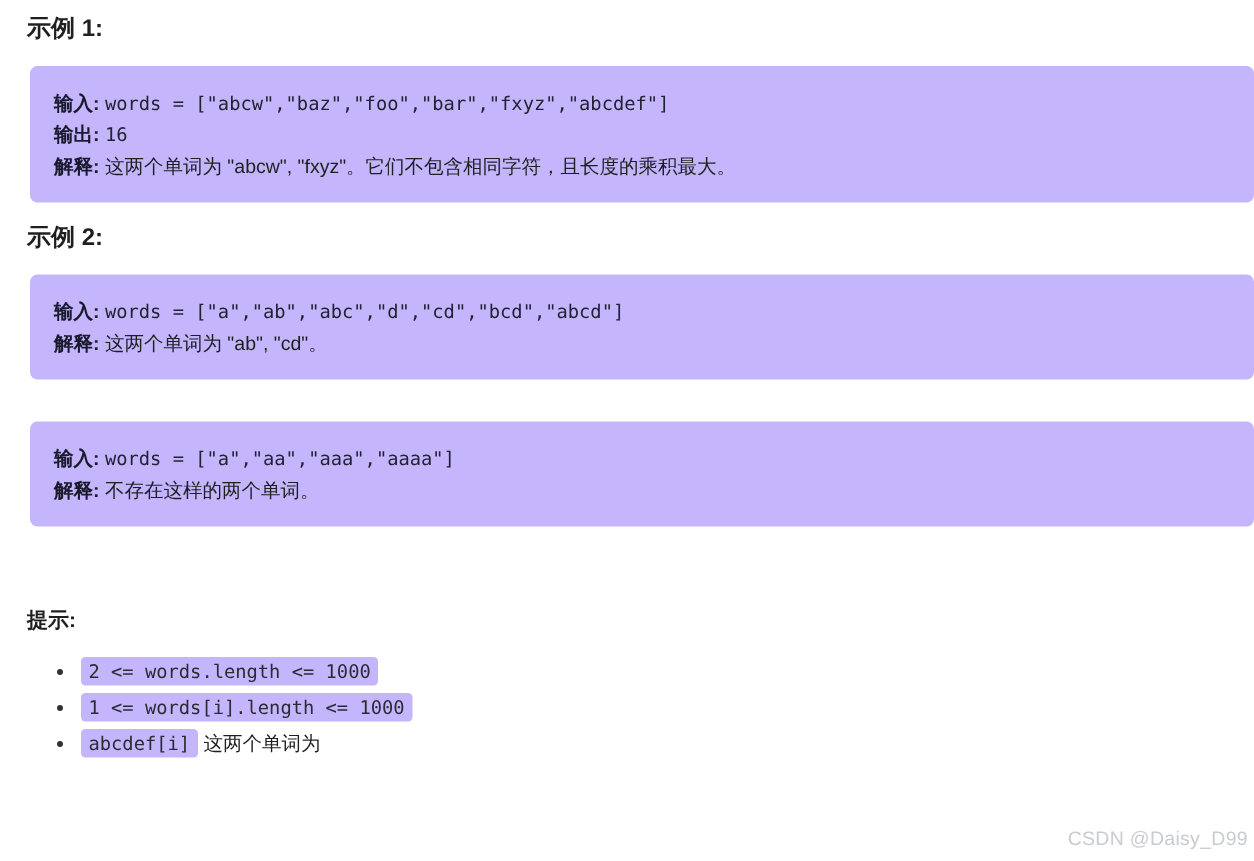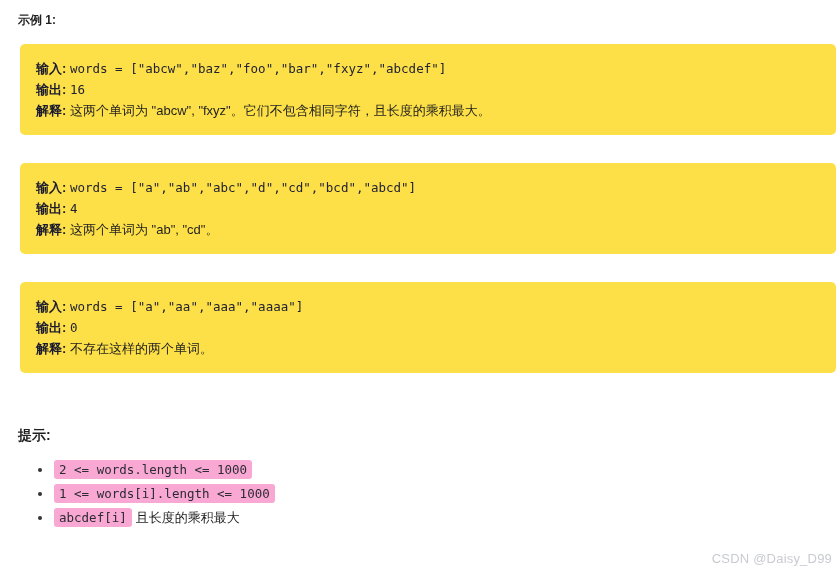--- a/index.html
+++ b/index.html
@@ -17,29 +17,29 @@
     position: relative;
   }
 
   .page {
     padding: 10px 0 0 0;
     box-sizing: border-box;
   }
 
   .example-heading {
     font-weight: bold;
-    font-size: 12px;
+    font-size: 16px;
     color: #1f1f1f;
     margin: 0 0 0 18px;
     padding: 0;
     line-height: 20px;
   }
 
   .example-block {
-    background: #fde047;
+    background: #c4b5fd;
     margin: 14px 0 0 20px;
     margin-right: 0;
     border-radius: 5px;
     padding: 14px 18px 14px 16px;
     box-sizing: border-box;
   }
 
   .code-line {
     line-height: 21px;
     white-space: nowrap;
@@ -96,21 +96,21 @@
     position: absolute;
     left: -16px;
     top: 9px;
     width: 4px;
     height: 4px;
     border-radius: 50%;
     background: #333333;
   }
 
   code.inline-code {
-    background: #f9a8d4;
+    background: #c4b5fd;
     font-family: "DejaVu Sans Mono", "Liberation Mono", monospace;
     font-size: 12.5px;
     color: #2b2b33;
     padding: 2px 5px 2px 5px;
     border-radius: 3px;
     white-space: pre;
   }
 
   .hint-plain {
     font-family: "Liberation Sans", "DejaVu Sans", sans-serif;
@@ -148,65 +148,58 @@
       <div class="code-line">
         <span class="lbl">解释:</span>
         <span class="cn">这两个单词为 "abcw", "fxyz"。它们不包含相同字符，且长度的乘积最大。</span>
       </div>
     </div>
   </div>
 
   <div class="spacer-sm"></div>
 
   <div>
+    <div class="example-heading">示例 2:</div>
     <div class="example-block">
       <div class="code-line">
         <span class="lbl">输入:</span>
         <span class="mono">words = ["a","ab","abc","d","cd","bcd","abcd"]</span>
       </div>
       <div class="code-line">
-        <span class="lbl">输出:</span>
-        <span class="mono">4</span>
-      </div>
-      <div class="code-line">
         <span class="lbl">解释:</span>
         <span class="cn">这两个单词为 "ab", "cd"。</span>
       </div>
     </div>
   </div>
 
   <div class="spacer-sm"></div>
 
   <div>
     <div class="example-block">
       <div class="code-line">
         <span class="lbl">输入:</span>
         <span class="mono">words = ["a","aa","aaa","aaaa"]</span>
-      </div>
-      <div class="code-line">
-        <span class="lbl">输出:</span>
-        <span class="mono">0</span>
       </div>
       <div class="code-line">
         <span class="lbl">解释:</span>
         <span class="cn">不存在这样的两个单词。</span>
       </div>
     </div>
   </div>
 
   <div class="hints-section">
     <div class="hints-heading">提示:</div>
     <ul class="hints-list">
       <li>
         <code class="inline-code">2 &lt;= words.length &lt;= 1000</code><span class="hint-plain"></span>
       </li>
       <li>
         <code class="inline-code">1 &lt;= words[i].length &lt;= 1000</code><span class="hint-plain"></span>
       </li>
       <li>
-        <code class="inline-code">abcdef[i]</code><span class="hint-plain">且长度的乘积最大</span>
+        <code class="inline-code">abcdef[i]</code><span class="hint-plain">这两个单词为</span>
       </li>
     </ul>
   </div>
 
 </div>
 
 <div class="watermark">CSDN @Daisy_D99</div>
 
 </body></html>

